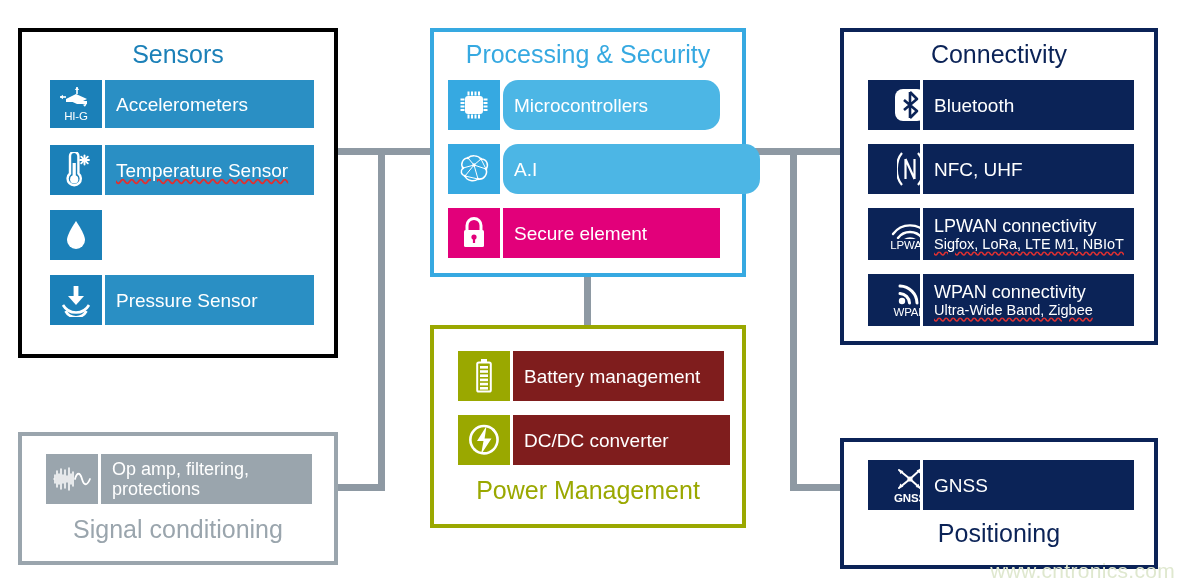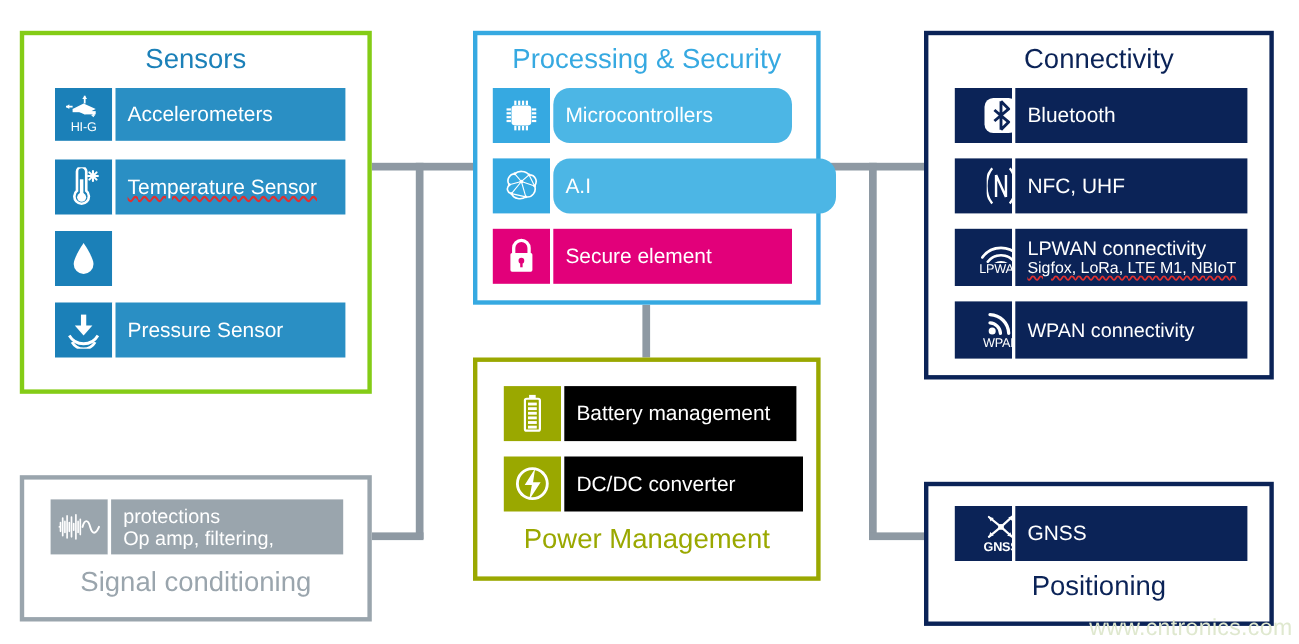--- a/index.html
+++ b/index.html
@@ -34,21 +34,21 @@
   .item .lbl{font-size:19px;line-height:21px;}
   .item .lbl.two{font-size:18px;line-height:20px;}
   .item .sublbl{font-size:14.5px;line-height:16px;}
   .sep{width:3px;background:#ffffff;}
 
   
   .blue  .ico{background:#1b80b8;} .blue  .txt{background:#2a8fc4;}
   .lblue .ico{background:#36a9e1;} .lblue .txt{background:#4cb6e5;border-radius:15px;}
   .pink  .ico{background:#e2007a;} .pink  .txt{background:#e2007a;}
   .navy  .ico{background:#0b2357;padding-left:32px;} .navy  .txt{background:#0b2357;}
-  .olive .ico{background:#9aa800;} .olive .txt{background:#000000;}
+  .olive .ico{background:#9aa800;} .olive .txt{background:#7f1d1d;}
   .grey  .ico{background:#9aa5ad;} .grey  .txt{background:#9aa5ad;}
 
   .spell{text-decoration:underline;text-decoration-style:wavy;text-decoration-color:#e03030;
          text-underline-offset:2px;}
 
   .watermark{position:absolute;right:6px;bottom:2px;color:#dfe8cf;font-size:21px;
              letter-spacing:.3px;}
   svg{display:block;}
 </style>
 </head>
@@ -59,21 +59,21 @@
   <div class="line" style="left:338px;top:148px;width:94px;height:7px;"></div>
   <div class="line" style="left:746px;top:148px;width:96px;height:7px;"></div>
   <div class="line" style="left:584px;top:277px;width:7px;height:50px;"></div>
 
   <div class="line" style="left:378px;top:148px;width:7px;height:342px;"></div>
   <div class="line" style="left:338px;top:484px;width:47px;height:7px;"></div>
 
   <div class="line" style="left:790px;top:148px;width:7px;height:342px;"></div>
   <div class="line" style="left:790px;top:484px;width:52px;height:7px;"></div>
 
-  <div class="group" style="left:18px;top:28px;width:320px;height:330px;border:4px solid #84cc16;">
+  <div class="group" style="left:18px;top:28px;width:320px;height:330px;border:4px solid #000000;">
     <div class="group-title t-sensors" style="margin-top:9px;">Sensors</div>
 
     <div class="item blue" style="left:28px;top:48px;width:264px;height:48px;">
       <div class="ico">
         <span class="gl">
           <svg width="32" height="24" viewBox="0 0 32 24">
             <path d="M6 13 L16 8 L27 13 L17 18 Z" fill="#fff"></path>
             <rect x="6" y="13" width="11" height="3" fill="#fff"></rect>
             <rect x="17" y="15" width="10" height="3" fill="#fff"></rect>
             <path d="M17 8 L17 1" stroke="#fff" stroke-width="1.6"></path>
@@ -283,20 +283,21 @@
             <circle cx="6" cy="19" r="3.2" fill="#fff"></circle>
             <path d="M4 11.5 a10 10 0 0 1 9.5 9.5" fill="none" stroke="#fff" stroke-width="3" stroke-linecap="round"></path>
             <path d="M4 4 a17.5 17.5 0 0 1 17 17" fill="none" stroke="#fff" stroke-width="3" stroke-linecap="round"></path>
           </svg>
         </span>
         <span class="sub">WPAN</span>
       </div>
       <div class="sep"></div>
       <div class="txt">
         <span class="lbl two">WPAN connectivity</span>
+        <span class="sublbl spell">Ultra-Wide Band, Zigbee</span>
       </div>
     </div>
   </div>
 
   <div class="group" style="left:430px;top:325px;width:316px;height:203px;border:4px solid #9aa800;">
     <div class="item olive" style="left:24px;top:22px;width:266px;height:50px;">
       <div class="ico">
         <span class="gl">
           <svg width="20" height="36" viewBox="0 0 20 36">
             <rect x="7" y="1" width="6" height="3" fill="#fff"></rect>
@@ -345,22 +346,22 @@
             <g stroke="#fff" stroke-width="1.5" fill="none" stroke-linecap="round">
               <path d="M3 13 v0"></path>
               <path d="M4 9 v8 M6 5 v16 M8 8 v10 M10 3 v20 M12 9 v8 M14 4 v18 M16 10 v6 M18 2 v22 M20 8 v10 M22 6 v14"></path>
               <path d="M24 13 C26 6 29 6 31 13 C33 20 36 20 39 13" stroke-width="1.8"></path>
             </g>
           </svg>
         </span>
       </div>
       <div class="sep"></div>
       <div class="txt">
+        <span class="lbl two">Op amp, filtering,</span>
         <span class="lbl two">protections</span>
-        <span class="lbl two">Op amp, filtering,</span>
       </div>
     </div>
 
     <div class="group-title t-signal" style="position:absolute;left:0;right:0;top:80px;">Signal conditioning</div>
   </div>
 
   <div class="group" style="left:840px;top:438px;width:318px;height:131px;border:4px solid #0b2357;">
     <div class="item navy" style="left:24px;top:18px;width:266px;height:50px;">
       <div class="ico">
         <span class="gl">

